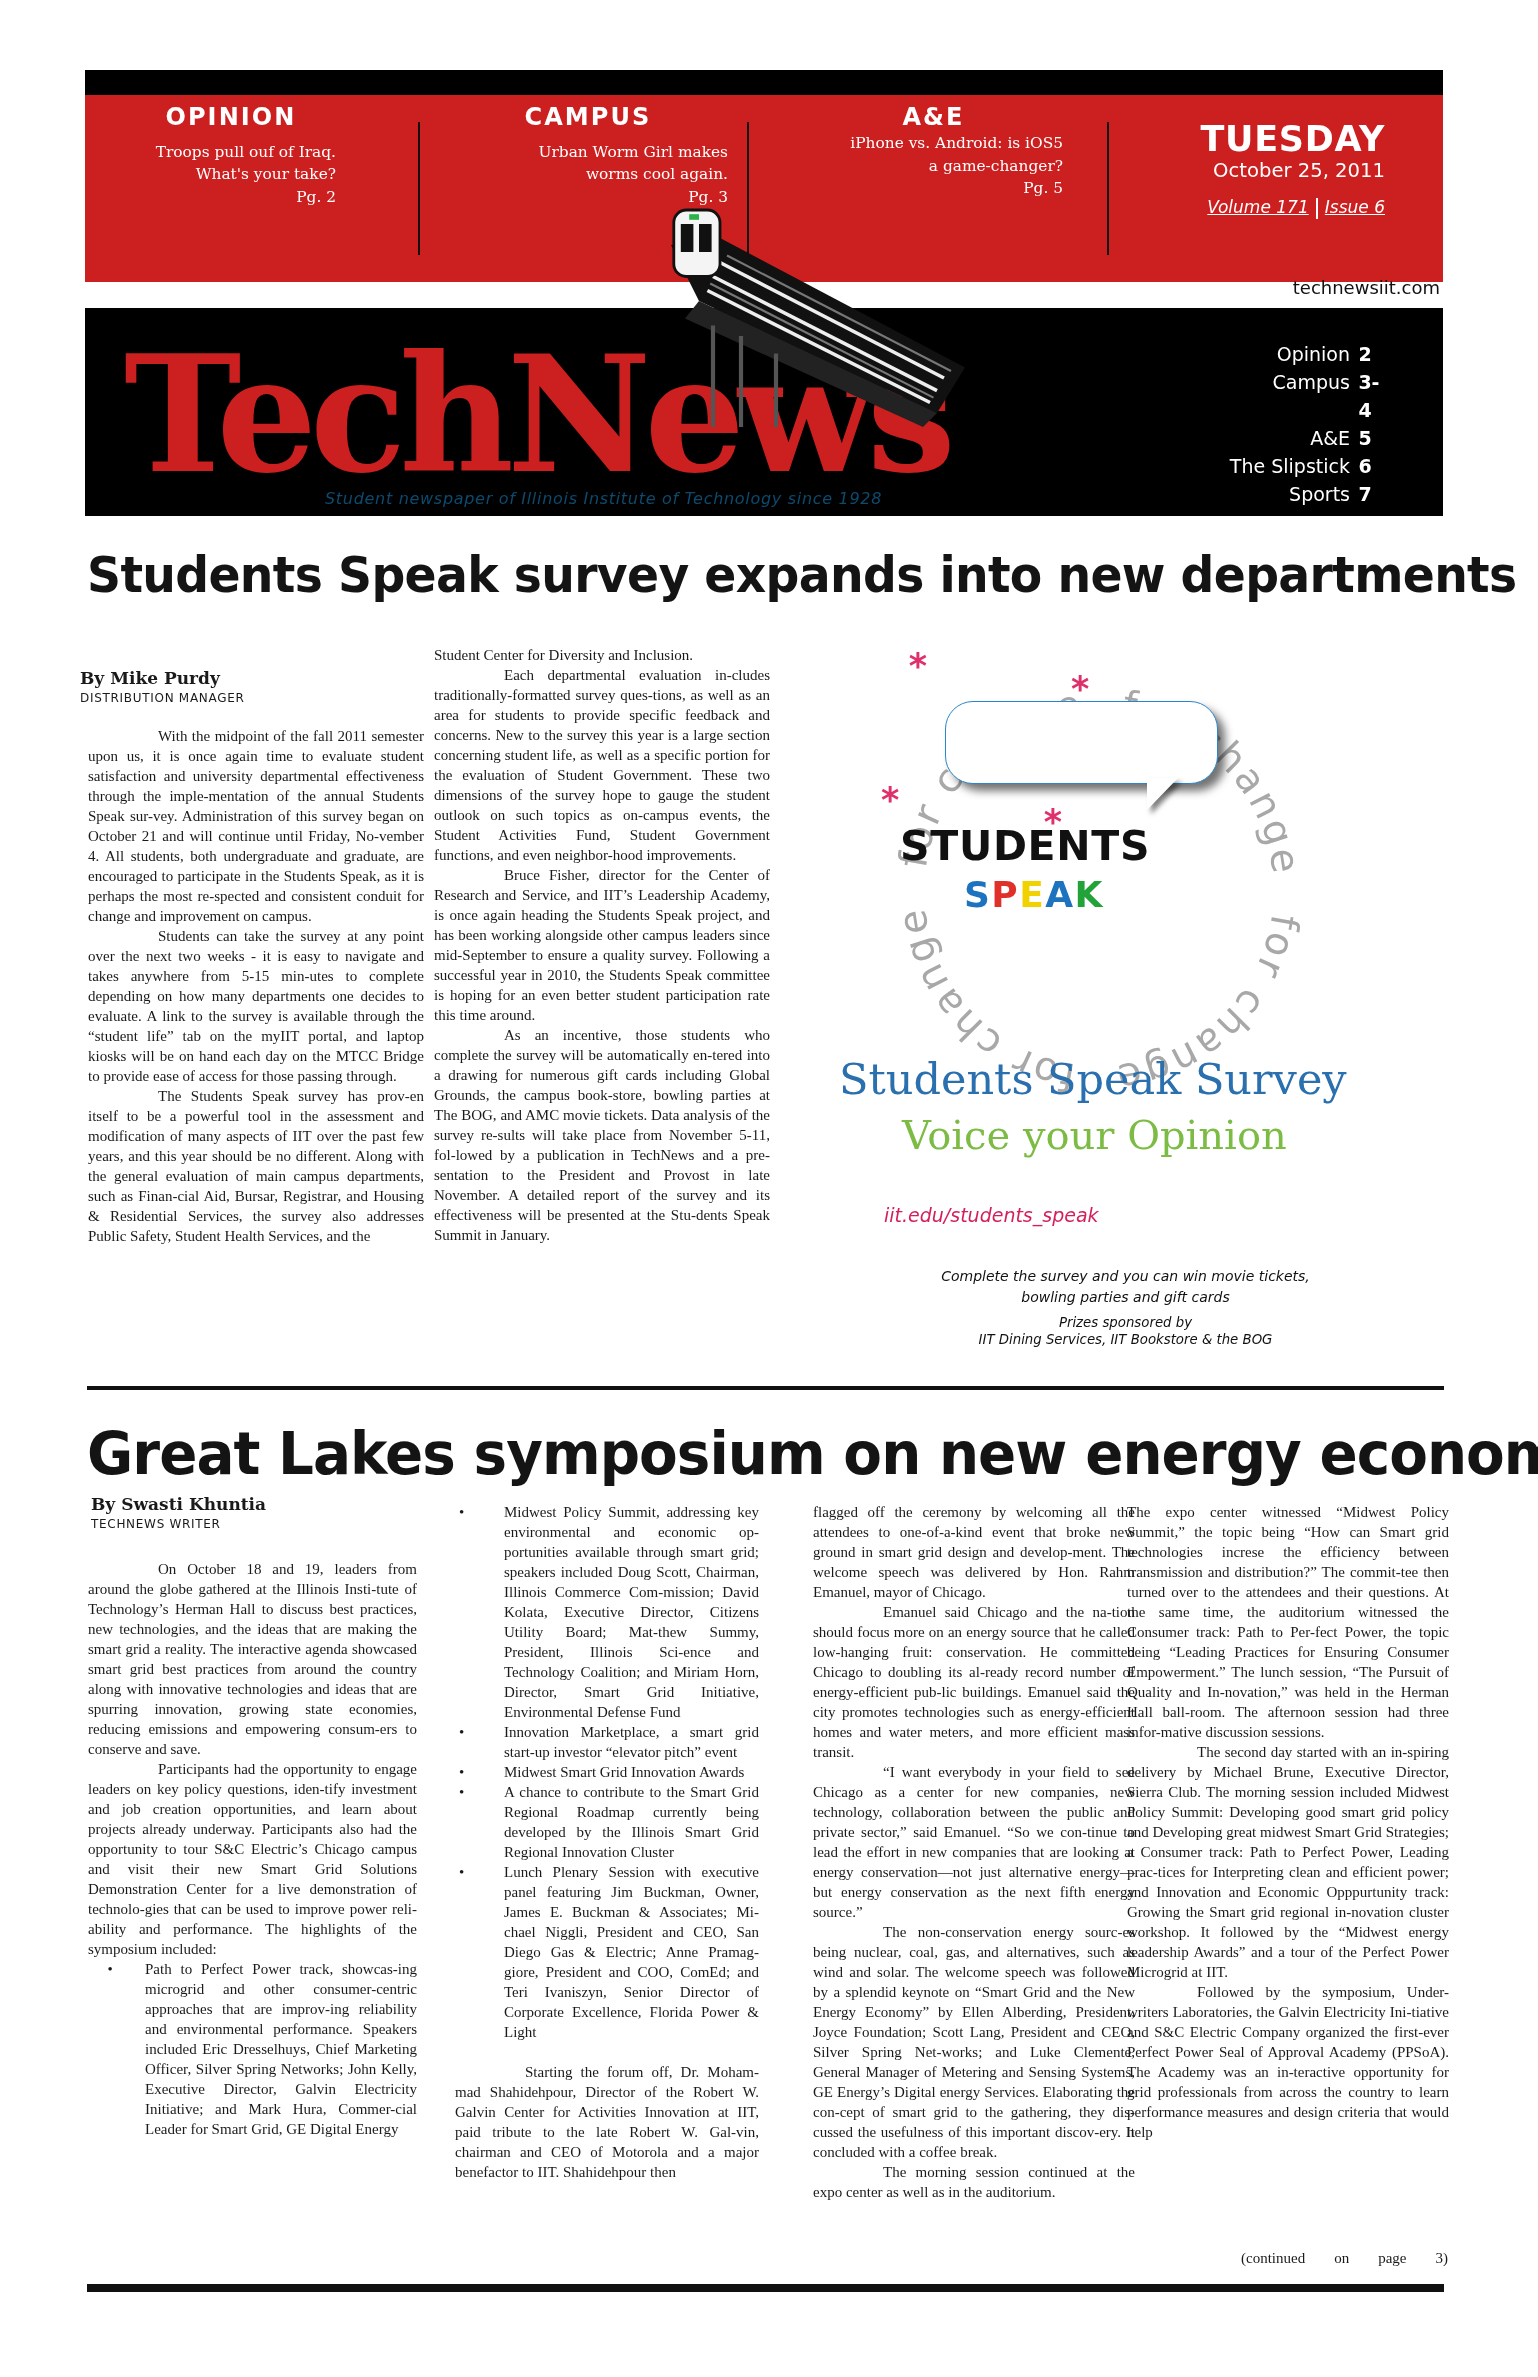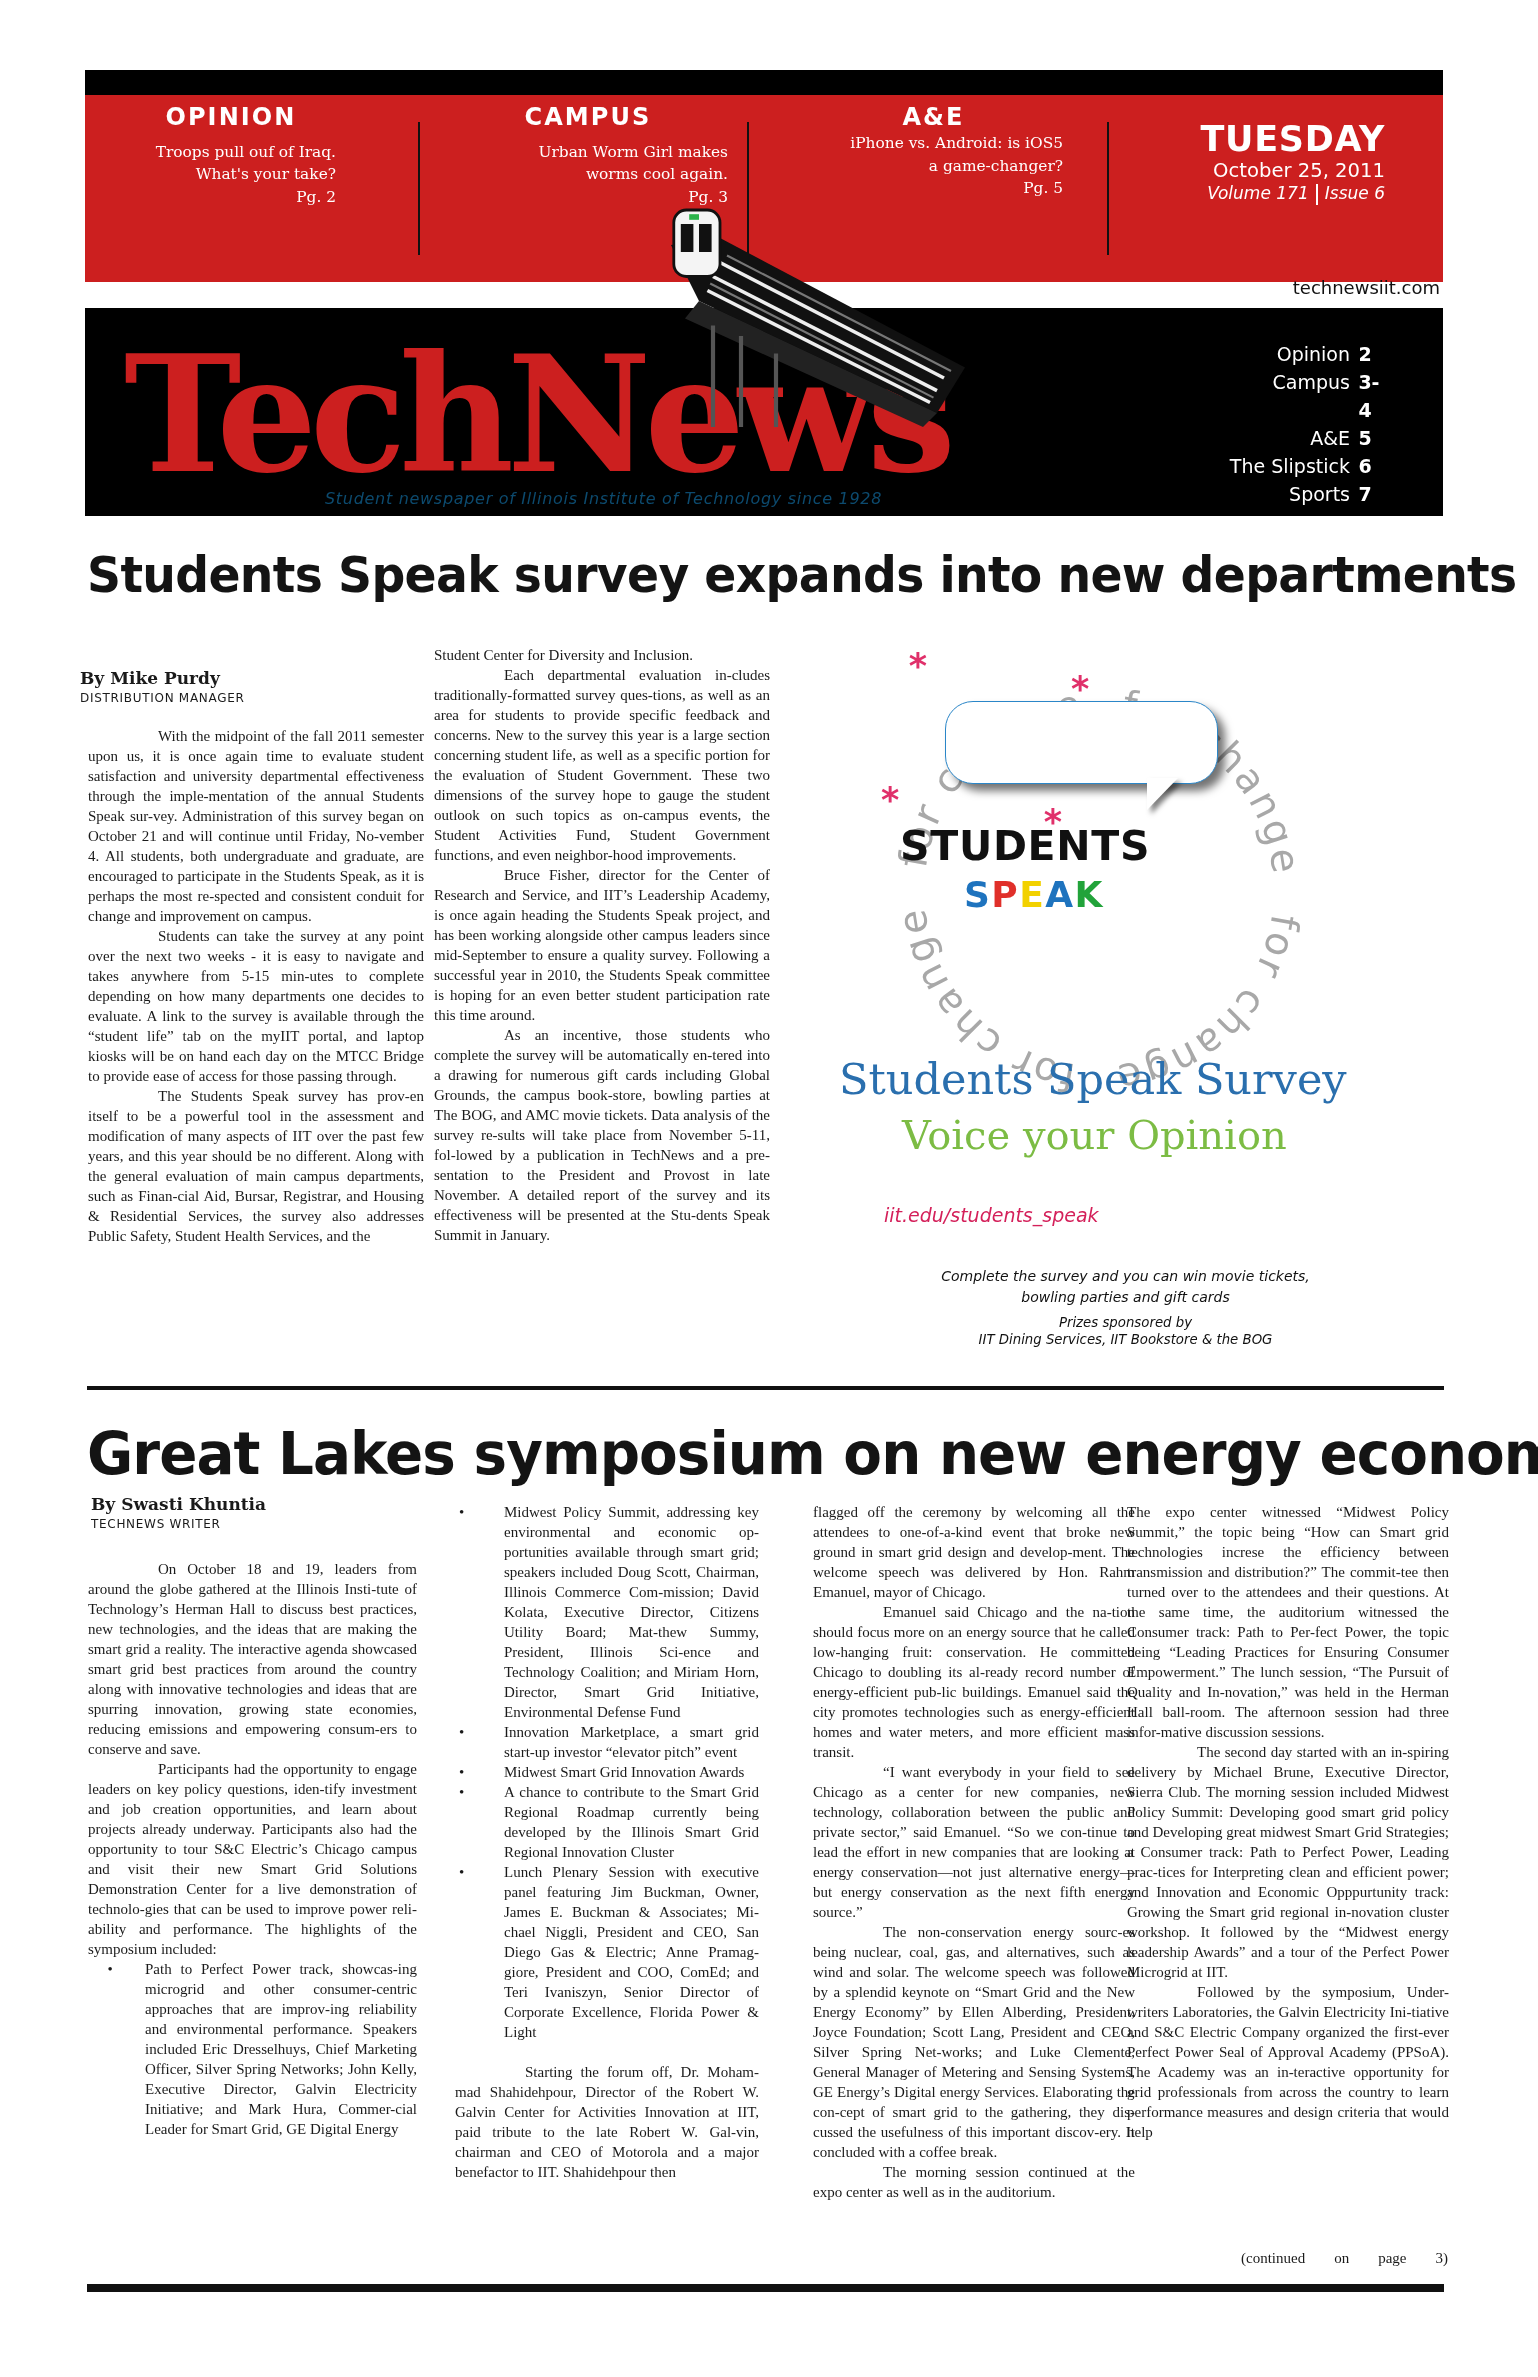--- a/index.html
+++ b/index.html
@@ -14,21 +14,21 @@
   .teaser .blurb { font-family: "DejaVu Serif", serif; font-size: 15.4px; line-height: 22.4px; margin-top: 9.8px; display: block; }
   .teaser .pg { font-family: "DejaVu Serif", serif; font-size: 15.4px; line-height: 22.4px; display: block; }
   .teaser-opinion { left: 126px; width: 210px; }
   .teaser-campus { left: 448px; width: 280px; }
   .teaser-ae { left: 804px; width: 259px; }
   .teaser-ae .blurb { margin-top: 1.4px; }
   .v-div { position: absolute; top: 122px; width: 2.1px; height: 133px; background: #111; }
   .date-block { position: absolute; left: 1147px; top: 119px; width: 238px; color: #fff; text-align: right; }
   .date-day { font-family: "DejaVu Sans", sans-serif; font-weight: bold; font-size: 35px; letter-spacing: 0.7px; display: block; }
   .date-full { font-family: "DejaVu Sans", sans-serif; font-size: 19.6px; display: block; margin-top: 0px; }
-  .date-vol { font-family: "DejaVu Sans", sans-serif; font-style: italic; font-size: 17px; display: block; margin-top: 1px; }
+  .date-vol { font-family: "DejaVu Sans", sans-serif; font-style: italic; font-size: 17px; display: block; margin-top: 15px; text-decoration: underline; }
   .date-vol .sep { display: inline-block; width: 2.1px; height: 21px; background: #fff; vertical-align: middle; margin: 0 7px; }
   .site-url { position: absolute; right: 98px; top: 277px; font-family: "DejaVu Sans", sans-serif; font-size: 18px; color: #111; }
 
   .black-band { position: absolute; left: 85px; top: 308px; width: 1358px; height: 208px; background: #000; }
   .logo { position: absolute; left: 124px; top: 327px; font-family: "DejaVu Serif", serif; font-weight: bold; font-size: 161px; line-height: 175px; color: #cc1f1f; letter-spacing: -7px; transform: scaleX(0.98); transform-origin: left; }
   .tagline { position: absolute; left: 325px; top: 489px; font-family: "DejaVu Sans", sans-serif; font-style: italic; font-size: 16px; color: #0c4a6e; letter-spacing: 0.7px; }
   .train { position: absolute; left: 643px; top: 196px; width: 322px; height: 231px; }
   .toc { position: absolute; left: 1175px; top: 340px; width: 210px; color: #fff; font-family: "DejaVu Sans", sans-serif; font-size: 19px; line-height: 28px; }
   .toc-row { display: flex; justify-content: flex-end; }
   .toc-row .lbl { text-align: right; }

